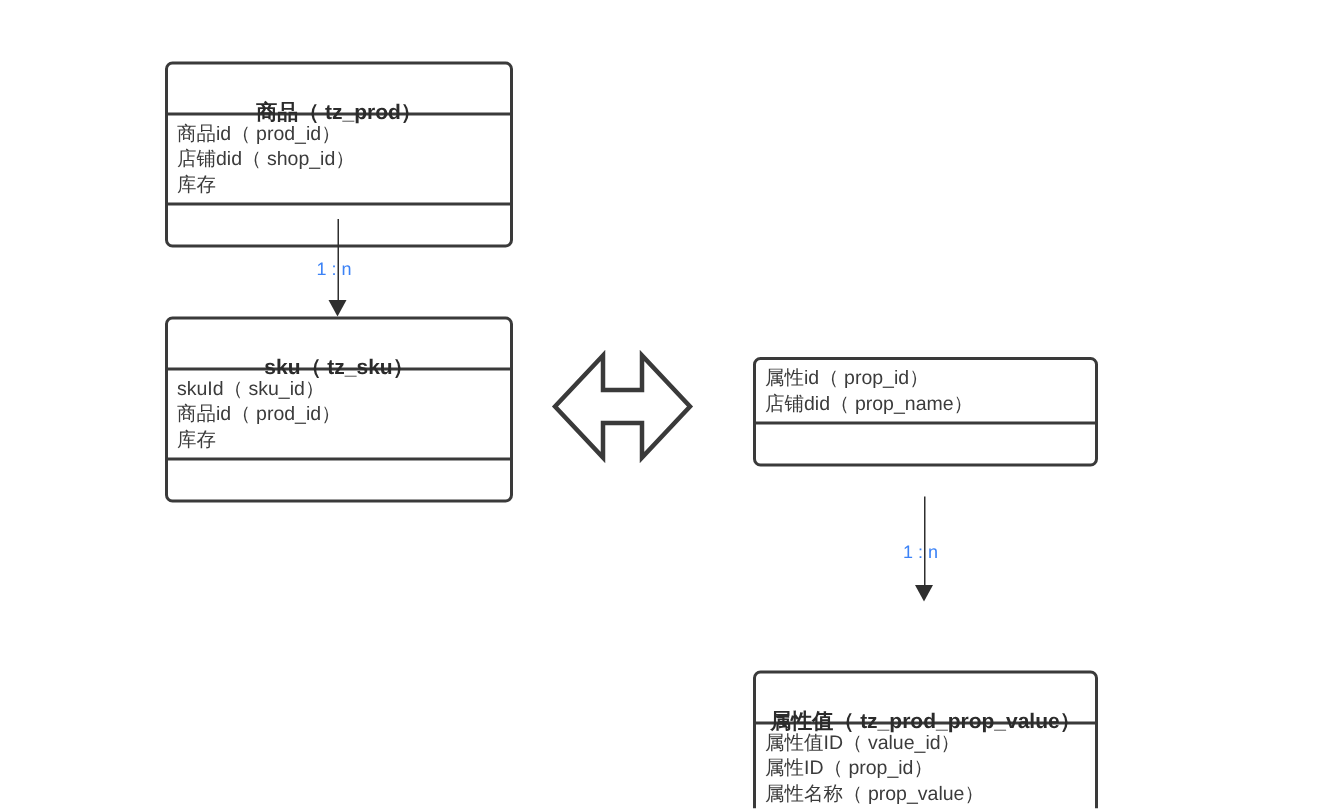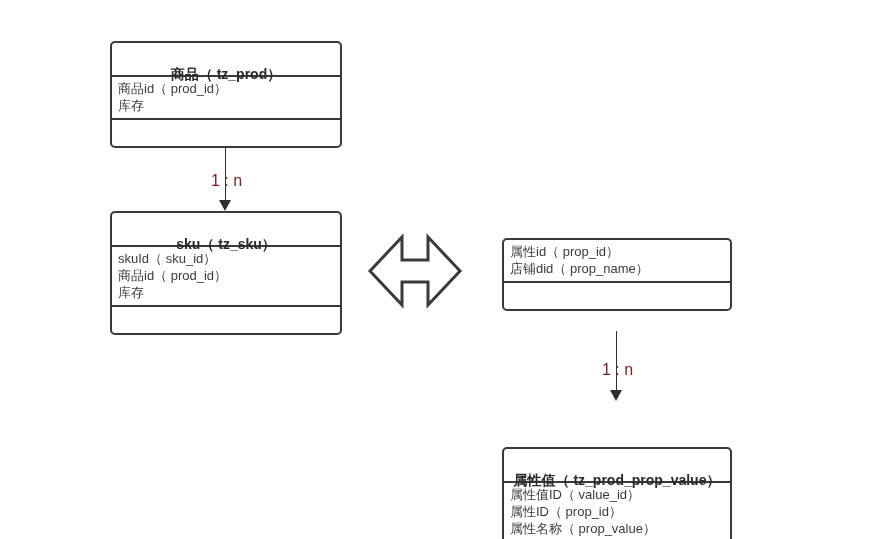--- a/index.html
+++ b/index.html
@@ -65,39 +65,40 @@
   .conn-head {
     position: absolute;
     width: 0;
     height: 0;
     border-left: 6px solid transparent;
     border-right: 6px solid transparent;
     border-top: 11px solid #2e2e2e;
   }
   .conn-label {
     position: absolute;
-    font-size: 16px;
-    color: #7f1d1d;
+    font-size: 12px;
+    color: #3b82f6;
     white-space: nowrap;
   }
 
   
   .biarrow {
     position: absolute;
   }
 </style>
 </head>
 <body>
 
 <div id="canvas">
 
   <div class="entity" id="ent-prod" style="left:110px; top:41px; width:232px;">
     <div class="entity-title">商品（ tz_prod）</div>
     <div class="entity-attrs">
       <div class="attr-row">商品id（ prod_id）</div>
+      <div class="attr-row">店铺did（ shop_id）</div>
       <div class="attr-row">库存</div>
     </div>
     <div class="entity-footer"></div>
   </div>
 
   <div class="entity" id="ent-sku" style="left:110px; top:211px; width:232px;">
     <div class="entity-title">sku（ tz_sku）</div>
     <div class="entity-attrs">
       <div class="attr-row">skuId（ sku_id）</div>
       <div class="attr-row">商品id（ prod_id）</div>

